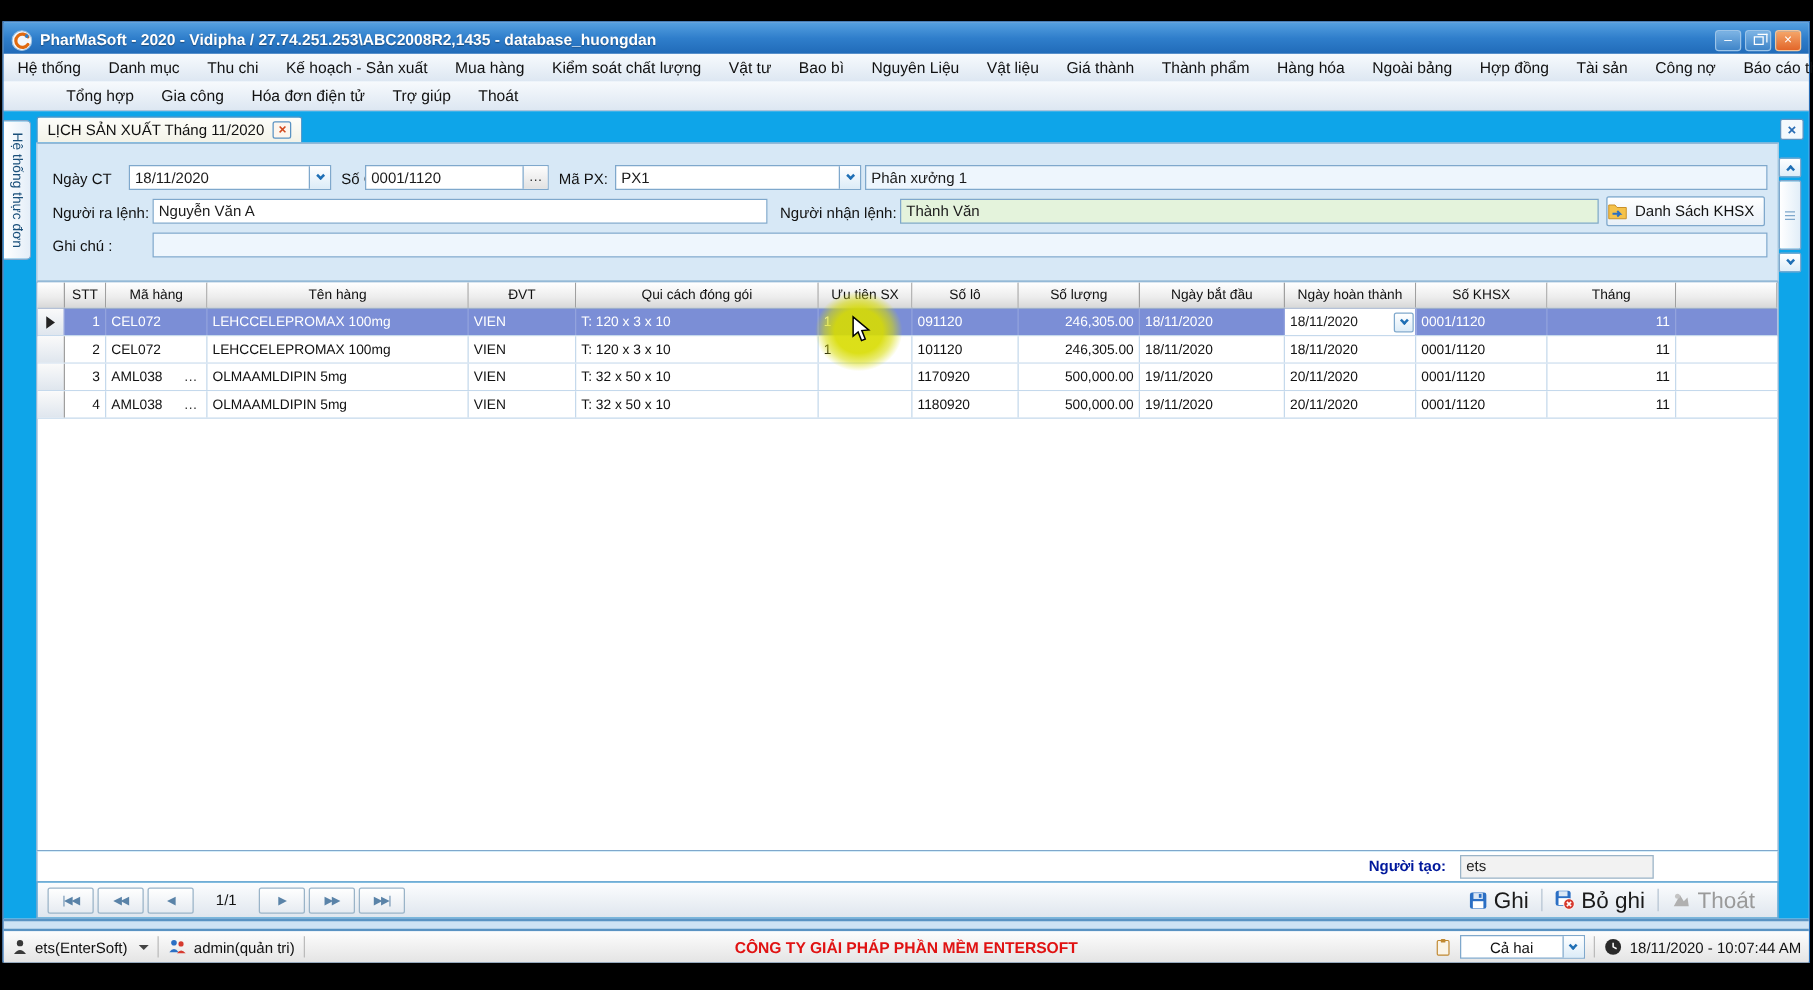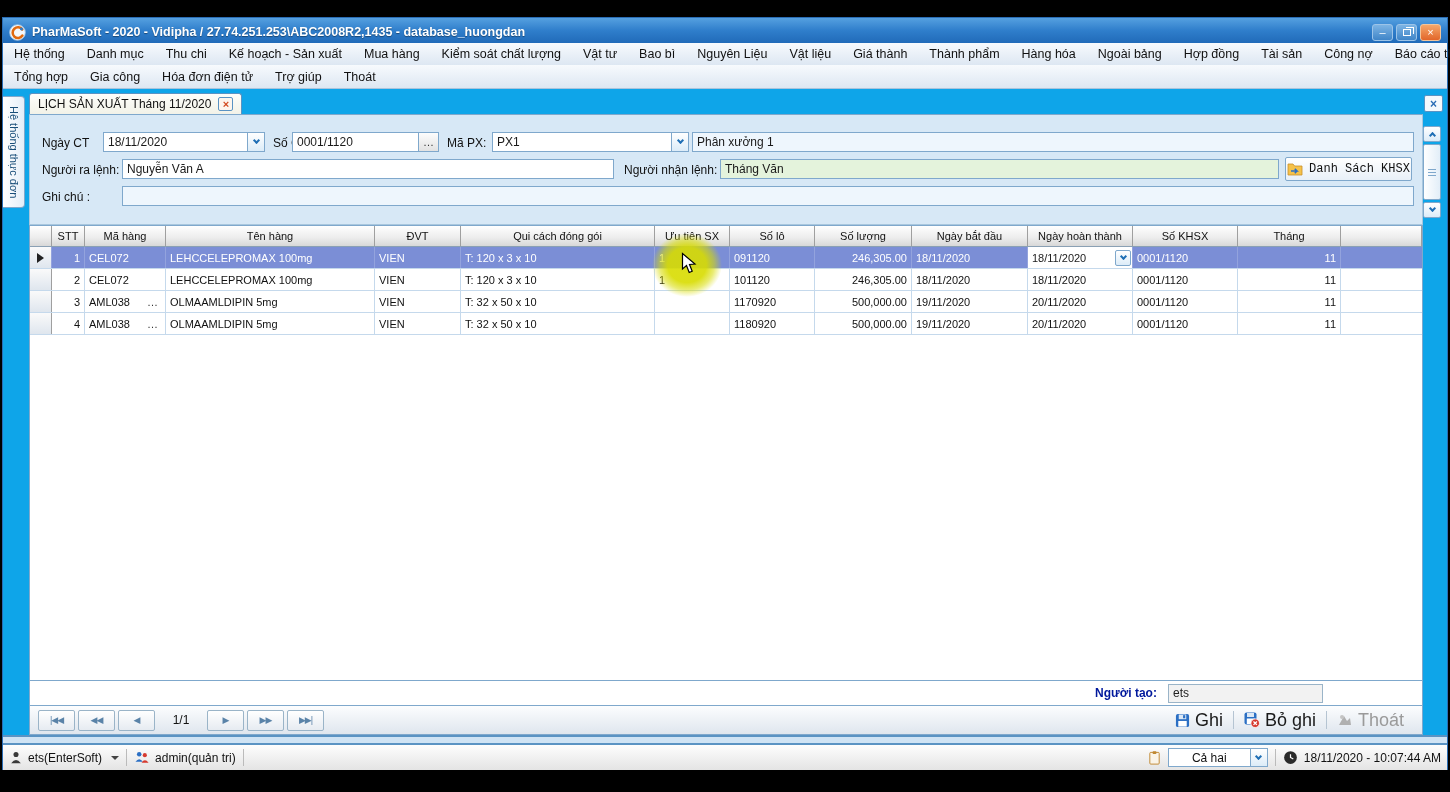--- a/index.html
+++ b/index.html
@@ -21,21 +21,21 @@
           display:flex; align-items:center; justify-content:center; line-height:1; }
   .wbtn.close { background:linear-gradient(#f5a76a,#e2662a); border-color:#f3c59a; }
   .restore-glyph { width:8px; height:7px; border:1px solid #fff; position:relative; background:transparent; }
   .restore-glyph::before { content:""; position:absolute; left:2px; top:-3px; width:7px; height:6px;
           border:1px solid #fff; border-bottom:none; border-left:none; }
 
   
   .menubar { position:absolute; left:0; right:0; display:flex; align-items:center;
              background:linear-gradient(#f7fafd,#dde7f2); font-size:12.5px; color:#111; }
   .menubar.r1 { top:25px; height:22px; }
-  .menubar.r2 { top:47px; height:24px; border-bottom:1px solid #aac4dc; }
+  .menubar.r2 { top:47px; height:24px; border-bottom:1px solid #aac4dc;padding-left:39px; }
   .mi { padding:2px 11px; white-space:nowrap; }
 
   
   .content { position:absolute; top:71px; left:0; width:1444px; height:646px; background:#0ea5e9; }
 
   .side-tab { position:absolute; left:0; top:7px; width:22px; height:112px;
               background:linear-gradient(90deg,#ffffff,#e4eef8); border:1px solid #7fa8cc;
               border-left:none; border-radius:0 4px 4px 0;
               writing-mode:vertical-rl; display:flex; align-items:center; justify-content:center;
               font-size:11px; color:#1a4f7a; padding:4px 2px; }
@@ -62,21 +62,21 @@
   .combo { padding:0; }
   .combo .val { flex:1; padding:2px 4px; }
   .combo-btn { width:17px; height:100%; border-left:1px solid #7fa8cc; background:linear-gradient(#ffffff,#dcecf8);
                display:flex; align-items:center; justify-content:center; }
   .chev { width:5px; height:5px; border-right:2px solid #1f6fb5; border-bottom:2px solid #1f6fb5;
           transform:rotate(45deg); margin-top:-3px; }
   .dots-btn { width:20px; height:100%; border-left:1px solid #7fa8cc; background:linear-gradient(#fdfdfd,#e2e2e2);
               font-size:11px; color:#333; display:flex; align-items:center; justify-content:center; }
   .khsx-btn { position:absolute; left:1255px; top:42px; width:127px; height:24px; border:1px solid #7fa8cc;
               border-radius:2px; background:linear-gradient(#ffffff,#e8f0f8); display:flex; align-items:center;
-              justify-content:center; gap:6px; font-size:12px; color:#111;font-family:Liberation Mono, monospace; }
+              justify-content:flex-start; gap:6px; font-size:12px; color:#111; }
   .vscroll { position:absolute; left:1420px; top:37px; width:18px; height:92px; display:flex;
              flex-direction:column; }
   .vs-btn { height:16px; border:1px solid #7fa8cc; border-radius:2px; background:linear-gradient(#fff,#dcecf8);
             display:flex; align-items:center; justify-content:center; }
   .vs-thumb { flex:1; margin:2px 0; border:1px solid #7fa8cc; border-radius:2px;
               background:linear-gradient(90deg,#ffffff,#e2eef8); display:flex; align-items:center; justify-content:center; }
   .grip { width:8px; height:1px; background:#7fa8cc; box-shadow:0 3px #7fa8cc, 0 -3px #7fa8cc; }
   .chev.up { transform:rotate(-135deg); margin-top:3px; }
 
   
@@ -244,21 +244,21 @@
       <div class="t-input blue" style="left:662px; top:17px; width:722px;">
         <span>Phân xưởng 1</span>
       </div>
 
       <span class="f-label" style="left:12px; top:48px;">Người ra lệnh:</span>
       <div class="t-input" style="left:92px; top:44px; width:492px;">
         <span>Nguyễn Văn A</span>
       </div>
       <span class="f-label" style="left:594px; top:48px;">Người nhận lệnh:</span>
       <div class="t-input green" style="left:690px; top:44px; width:559px;">
-        <span>Tháng Văn</span>
+        <span>Thành Văn</span>
       </div>
       <div class="khsx-btn">
         <svg width="16" height="14" viewBox="0 0 16 14">
           <path d="M1 2 h5 l1.6 2 H15 v9 H1 z" fill="#f5c24a" stroke="#c9912a" stroke-width="0.8"></path>
           <path d="M4 9 l6 0 -2.2 -2.2 m2.2 2.2 -2.2 2.2" stroke="#2b6fc4" stroke-width="1.6" fill="none"></path>
         </svg>
         <span>Danh Sách KHSX</span>
       </div>
 
       <span class="f-label" style="left:12px; top:75px;">Ghi chú :</span>
@@ -455,20 +455,21 @@
     <div class="sb-item">
       <svg width="16" height="15" viewBox="0 0 16 16">
         <circle cx="5" cy="4.5" r="2.4" fill="#2b6fc4"></circle>
         <path d="M1 12.5 q4 -5.5 8 0 z" fill="#2b6fc4"></path>
         <circle cx="11" cy="5.5" r="2.2" fill="#d63a2f"></circle>
         <path d="M7.5 13.5 q3.5 -5 7.5 0 z" fill="#d63a2f"></path>
       </svg>
       <span>admin(quản tri)</span>
     </div>
     <div class="sbar-sep"></div>
+    <div class="company">CÔNG TY GIẢI PHÁP PHẦN MỀM ENTERSOFT</div>
     <div class="sb-right">
       <svg width="15" height="16" viewBox="0 0 16 16" style="margin-right:6px;">
         <rect x="3" y="2" width="10" height="12.5" rx="1" fill="#faf4e8" stroke="#c08830"></rect>
         <rect x="6" y="0.8" width="4" height="3" rx="0.8" fill="#c08830"></rect>
       </svg>
       <div class="sb-combo">
         <span class="val">Cả hai</span>
         <span class="combo-btn" style="height:17px;">
             <span class="chev"></span>
           </span>

